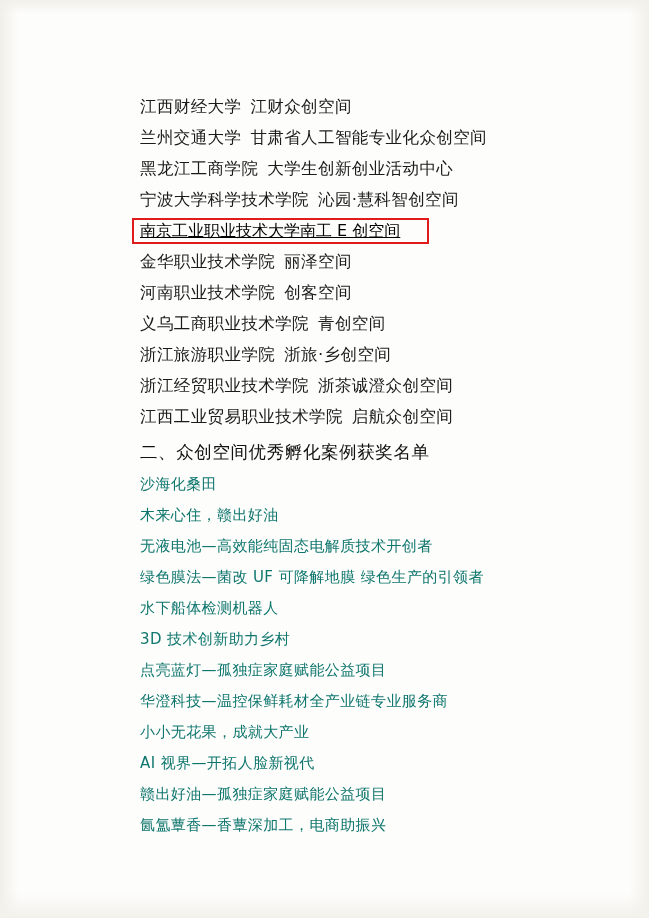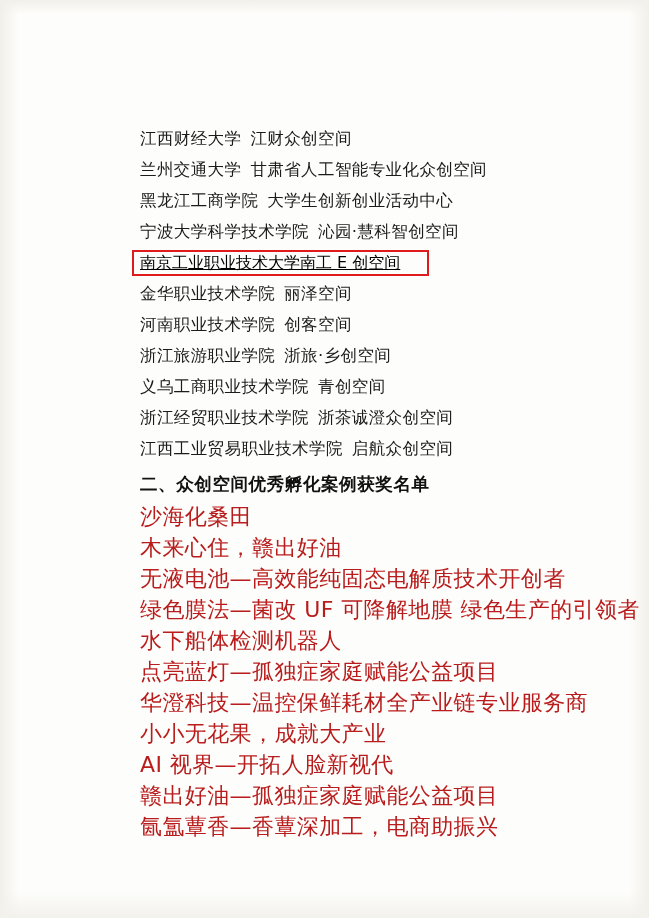--- a/index.html
+++ b/index.html
@@ -20,21 +20,20 @@
     left: 0;
     width: 649px;
     height: 918px;
     background: #fdfdfb;
   }
   .content {
     position: absolute;
     left: 140px;
     top: 92px;
     width: 470px;
-    margin-top: 32px;
   }
   .line {
     font-size: 16.5px;
     line-height: 1;
     color: #1b1b1b;
     height: 31px;
     display: flex;
     align-items: center;
     white-space: nowrap;
     letter-spacing: 0.4px;
@@ -55,32 +54,32 @@
     left: -8px;
     top: 2px;
     width: 297px;
     height: 26px;
     border: 2.5px solid #e01b1b;
     box-sizing: border-box;
     pointer-events: none;
   }
   .section-heading {
     font-size: 17.5px;
-    font-weight: bold;
+    font-weight: normal;
     color: #111;
     height: 34px;
     display: flex;
     align-items: center;
     letter-spacing: 0.6px;
     margin-top: 2px;
   }
   .subline {
-    font-size: 22px;
+    font-size: 15px;
     line-height: 1;
-    color: #b91c1c;
+    color: #0f766e;
     height: 31px;
     display: flex;
     align-items: center;
     white-space: nowrap;
     letter-spacing: 0.4px;
   }
   
   .edge-left {
     position: absolute;
     left: 0; top: 0;
@@ -154,29 +153,29 @@
       <span>丽泽空间</span>
     </div>
 
     <div class="line">
       <span>河南职业技术学院</span>
       <span class="gap"></span>
       <span>创客空间</span>
     </div>
 
     <div class="line">
+      <span>义乌工商职业技术学院</span>
+      <span class="gap"></span>
+      <span>青创空间</span>
+    </div>
+
+    <div class="line">
       <span>浙江旅游职业学院</span>
       <span class="gap"></span>
       <span>浙旅·乡创空间</span>
-    </div>
-
-    <div class="line">
-      <span>义乌工商职业技术学院</span>
-      <span class="gap"></span>
-      <span>青创空间</span>
     </div>
 
     <div class="line">
       <span>浙江经贸职业技术学院</span>
       <span class="gap"></span>
       <span>浙茶诚澄众创空间</span>
     </div>
 
     <div class="line">
       <span>江西工业贸易职业技术学院</span>
@@ -184,20 +183,21 @@
       <span>启航众创空间</span>
     </div>
 
     <div class="section-heading">二、众创空间优秀孵化案例获奖名单</div>
 
     <div class="subline">沙海化桑田</div>
     <div class="subline">木来心住，赣出好油</div>
     <div class="subline">无液电池—高效能纯固态电解质技术开创者</div>
     <div class="subline">绿色膜法—菌改 UF 可降解地膜 绿色生产的引领者</div>
     <div class="subline">水下船体检测机器人</div>
+    <div class="subline">3D 技术创新助力乡村</div>
     <div class="subline">点亮蓝灯—孤独症家庭赋能公益项目</div>
     <div class="subline">华澄科技—温控保鲜耗材全产业链专业服务商</div>
     <div class="subline">小小无花果，成就大产业</div>
     <div class="subline">AI 视界—开拓人脸新视代</div>
     <div class="subline">赣出好油—孤独症家庭赋能公益项目</div>
     <div class="subline">氤氲蕈香—香蕈深加工，电商助振兴</div>
 
   </div>
 </div>
 

